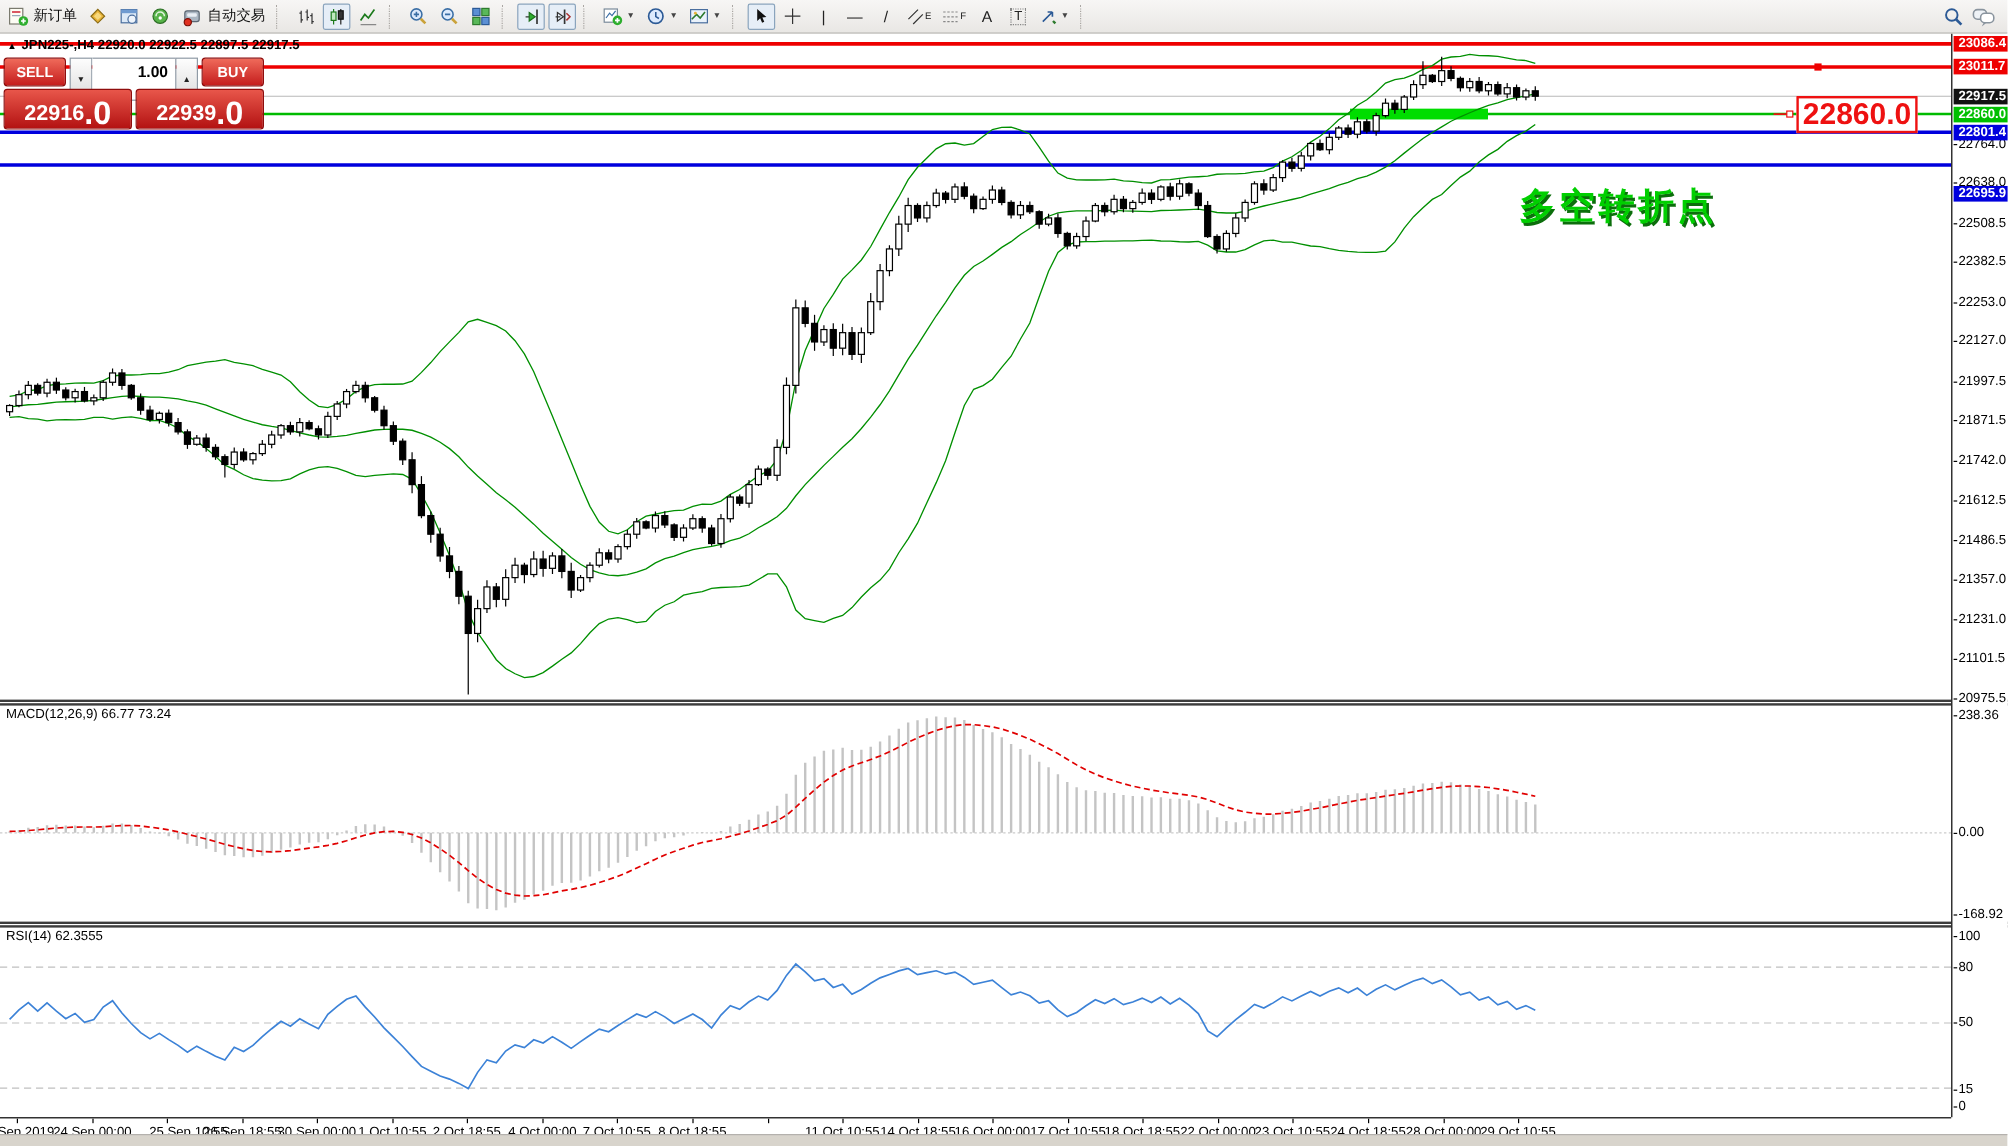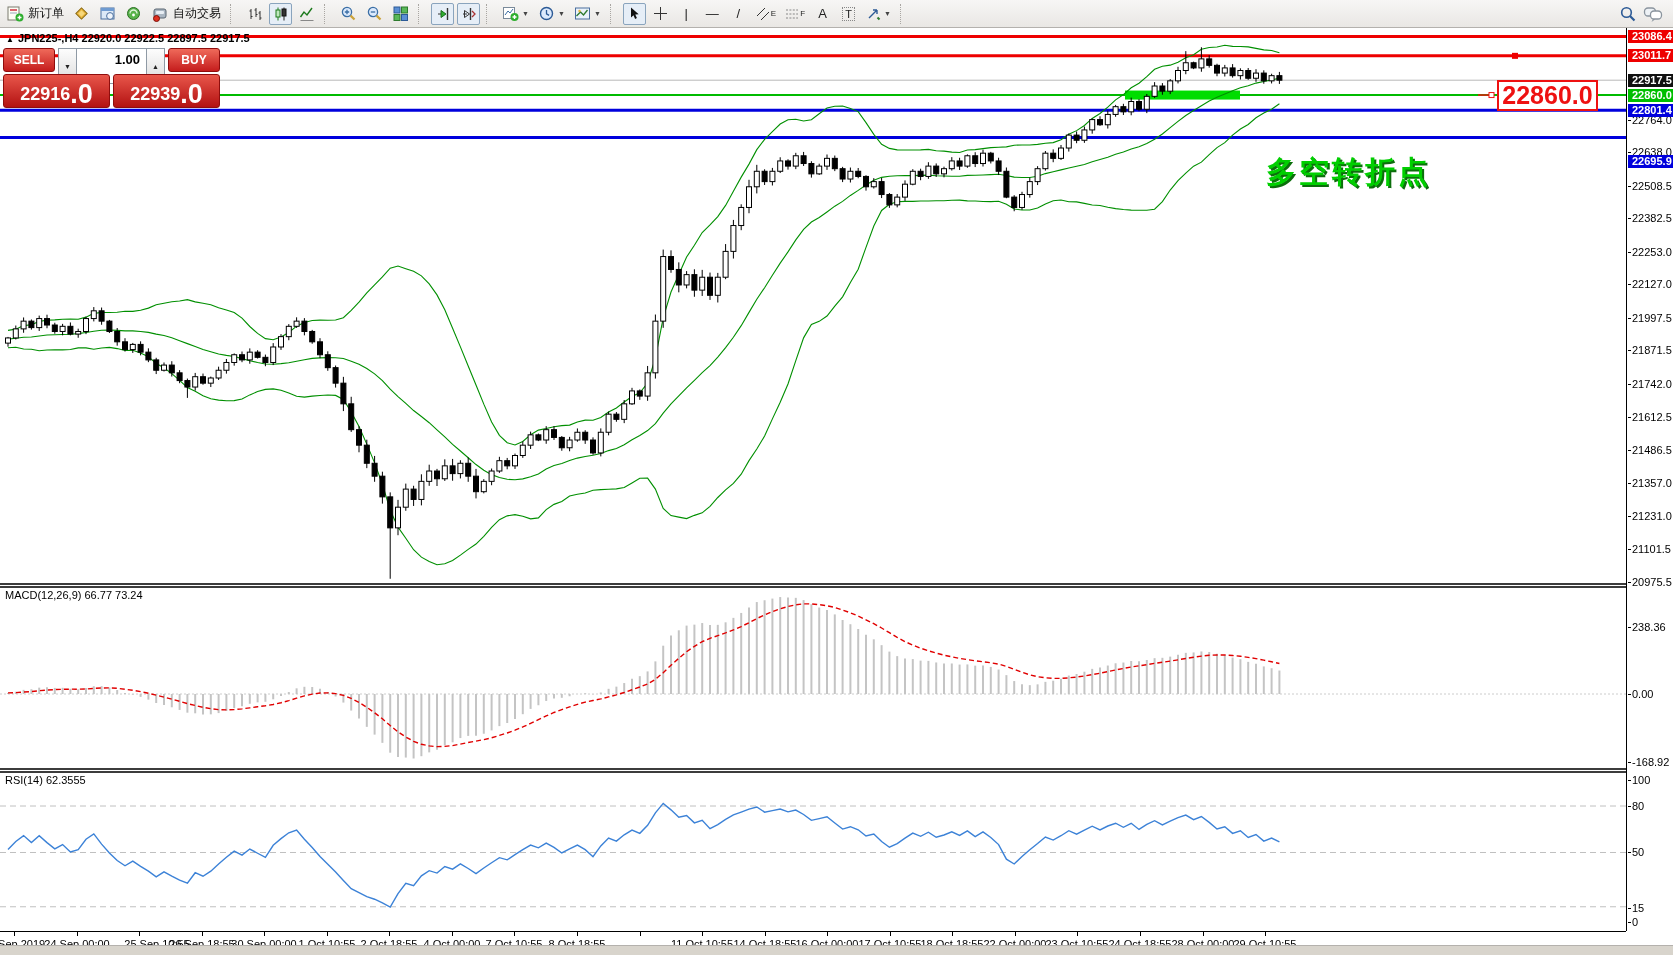--- a/index.html
+++ b/index.html
@@ -784,21 +784,21 @@
       <div class="axLabel axPlain" style="top: 449.421px;">21357.0</div>
       <div class="axLabel axPlain" style="top: 481.979px;">21231.0</div>
       <div class="axLabel axPlain" style="top: 515.442px;">21101.5</div>
       <div class="axLabel axPlain" style="top: 548px;">20975.5</div>
       <div class="axLabel axHi" style="top: 2.0478px; background: rgb(238, 0, 0);">23086.4</div>
       <div class="axLabel axHi" style="top: 21.3501px; background: rgb(238, 0, 0);">23011.7</div>
       <div class="axLabel axHi" style="top: 45.6912px; background: rgb(17, 17, 17);">22917.5</div>
       <div class="axLabel axHi" style="top: 60.5491px; background: rgb(0, 191, 0);">22860.0</div>
       <div class="axLabel axHi" style="top: 75.6912px; background: rgb(0, 0, 221);">22801.4</div>
       <div class="axLabel axHi" style="top: 102.952px; background: rgb(0, 0, 221); margin-top: 24px;">22695.9</div>
-      <div class="axLabel axPlain" style="top: 593px;">238.36</div>
+      <div class="axLabel axPlain" style="top: 562px;">238.36</div>
       <div class="axLabel axPlain" style="top: 660px;">0.00</div>
       <div class="axLabel axPlain" style="top: 728px;">-168.92</div>
       <div class="axLabel axPlain" style="top: 746px;">100</div>
       <div class="axLabel axPlain" style="top: 772px;">80</div>
       <div class="axLabel axPlain" style="top: 818px;">50</div>
       <div class="axLabel axPlain" style="top: 874px;">15</div>
       <div class="axLabel axPlain" style="top: 888px;">0</div>
     </div>
   <div id="timeStrip">
       <div class="tick" style="left: 14px;"></div>

